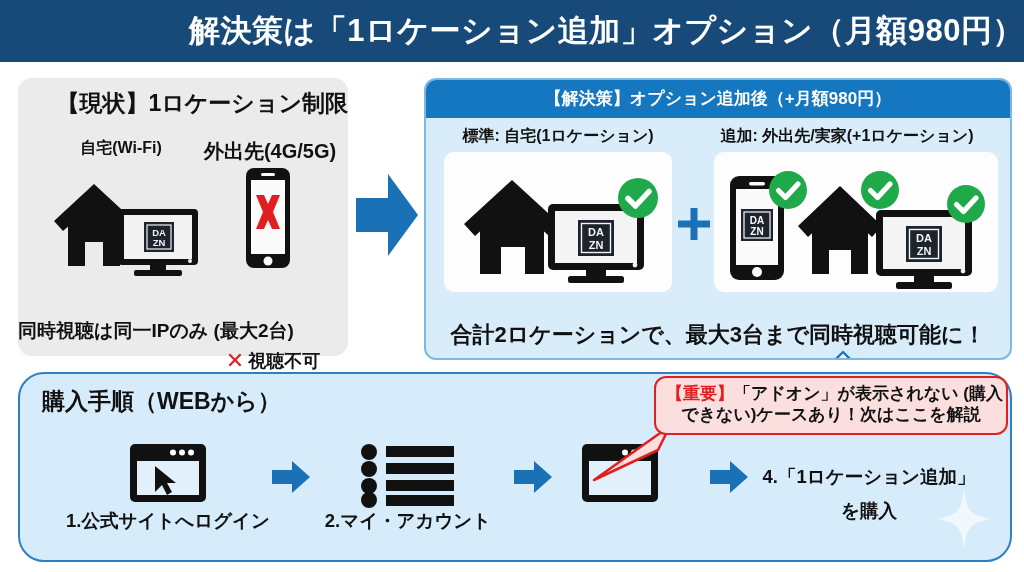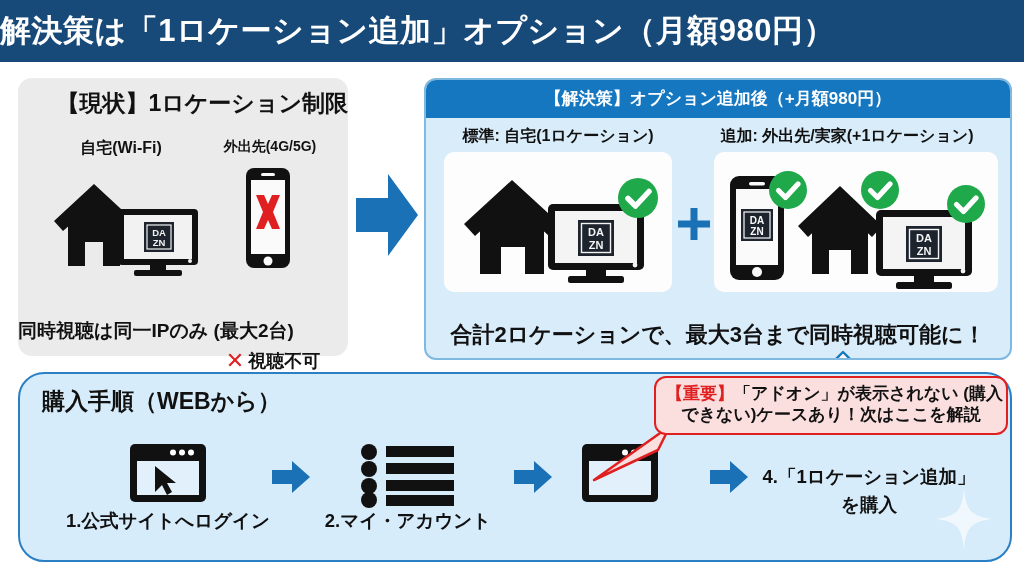--- a/index.html
+++ b/index.html
@@ -9,21 +9,21 @@
     font-family:"Liberation Sans","DejaVu Sans",sans-serif;
     overflow:hidden;
     position:relative;
   }
   .stage{position:relative;width:1024px;height:572px;overflow:hidden;background:#fff;}
 
   
   .header{
     position:absolute;left:0;top:0;width:1024px;height:62px;
     background:#184a79;
-    display:flex;align-items:center;justify-content:flex-start;
+    display:flex;align-items:center;justify-content:flex-end;
   }
   .header-title{
     color:#ffffff;font-size:31px;font-weight:bold;letter-spacing:.5px;
     white-space:nowrap;
   }
 
   
   .panel-current{
     position:absolute;left:18px;top:78px;width:330px;height:278px;
     background:#ebebeb;border-radius:14px;
@@ -31,21 +31,21 @@
   .pc-title{
     position:absolute;left:0;top:10px;width:330px;text-align:right;
     font-size:23px;font-weight:bold;color:#111;white-space:nowrap;
   }
   .pc-lbl-home{
     position:absolute;left:28px;top:60px;width:150px;text-align:center;
     font-size:16px;font-weight:bold;color:#111;
   }
   .pc-lbl-away{
     position:absolute;left:182px;top:60px;width:140px;text-align:center;
-    font-size:14px;font-weight:bold;color:#111;
+    font-size:20px;font-weight:bold;color:#111;
   }
   .pc-art-home{position:absolute;left:28px;top:88px;width:160px;height:110px;}
   .pc-art-away{position:absolute;left:215px;top:88px;width:70px;height:110px;}
   .pc-x-line{
     position:absolute;left:180px;top:270px;width:150px;
     display:flex;align-items:center;justify-content:center;gap:4px;
     font-size:18px;font-weight:bold;color:#111;
   }
   .pc-foot{
     position:absolute;left:0;bottom:12px;width:330px;text-align:left;
@@ -328,21 +328,21 @@
     </div>
 
     <div class="step-arrow" style="left:690px;top:86px;">
       <svg width="38" height="34" viewBox="0 0 38 34">
         <path d="M0 10 L20 10 L20 1 L38 17 L20 33 L20 24 L0 24 Z" fill="#1a71b5"></path>
       </svg>
     </div>
 
     <div class="step" style="left:724px;top:86px;width:250px;">
       <div class="step-label">4.「1ロケーション追加」</div>
-      <div class="step-label" style="margin-top:6px;">を購入</div>
+      <div class="step-label" style="margin-top:12px;">を購入</div>
     </div>
 
     <div class="sparkle">
       <svg width="56" height="62" viewBox="0 0 56 62">
         <path d="M28 0 C30 22 34 28 56 31 C34 34 30 40 28 62 C26 40 22 34 0 31 C22 28 26 22 28 0 Z" fill="#ffffff" opacity=".85"></path>
       </svg>
     </div>
   </div>
 
   <div class="callout-tail">

